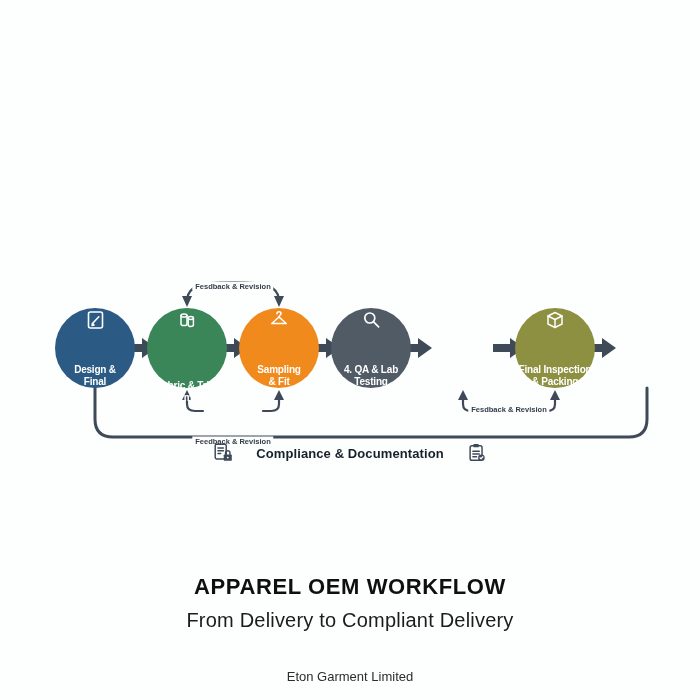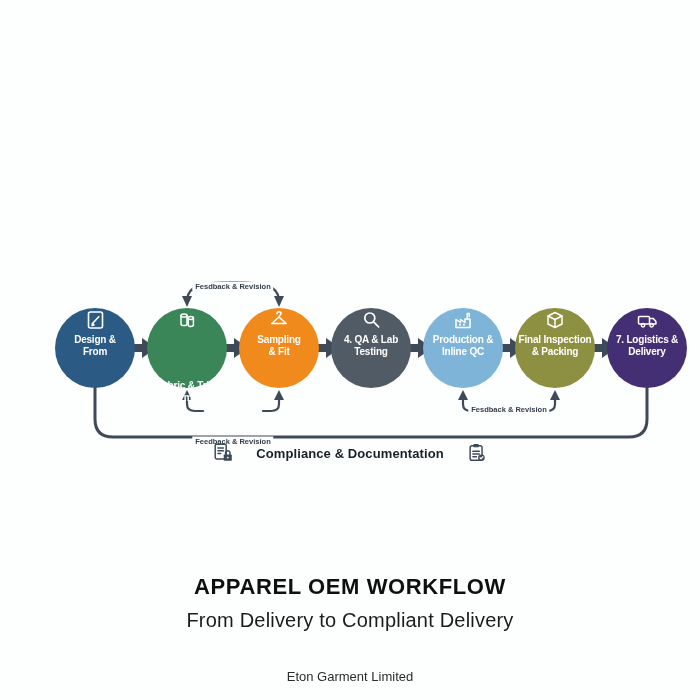--- a/index.html
+++ b/index.html
@@ -9,21 +9,21 @@
     font-family:"Liberation Sans", sans-serif;
   }
   .canvas{position:relative;width:700px;height:700px;}
   svg.connectors{position:absolute;left:0;top:0;z-index:1;}
   .wf-stroke{stroke:var(--line);fill:none;stroke-width:2.2;stroke-linecap:round;}
   .wf-stroke.thick{stroke-width:3;}
   .wf-fill{fill:var(--line);}
 
   .step{
     position:absolute;top:308px;width:80px;height:80px;border-radius:50%;
-    z-index:2;display:flex;flex-direction:column;align-items:center;justify-content:flex-start;
+    z-index:2;display:flex;flex-direction:column;align-items:center;justify-content:space-between;
     gap:2px;
   }
   .step .icon{display:block;height:24px;line-height:0;}
   .step .txt{
     color:#ffffff;font-weight:700;font-size:10px;line-height:12px;text-align:center;
     letter-spacing:-0.2px;white-space:nowrap;
   }
   .fb-label{
     position:absolute;z-index:3;transform:translate(-50%,-50%);
     background:#fdfefe;padding:0 3px;font-size:7.5px;font-weight:700;color:#323d49;
@@ -90,21 +90,21 @@
   <div class="step" style="left: 55px; background: rgb(43, 90, 132);">
     <span class="icon">
       <svg width="24" height="24" viewBox="0 0 24 24" fill="none" stroke="#fff" stroke-width="1.6" stroke-linecap="round" stroke-linejoin="round">
         <rect x="5.5" y="4" width="14" height="16" rx="2"></rect>
         <path d="M9.5 15.5 L15.8 8.8"></path>
         <path d="M9.5 15.5 l-0.4 1.9 1.9 -0.4 z"></path>
       </svg>
     </span>
     <div class="txt">
       <span>Design &amp;</span><br>
-      <span>From</span>
+      <span>Final</span>
     </div>
   </div>
 
   <div class="step" style="left: 147px; background: rgb(59, 134, 89); gap: 48px;">
     <span class="icon">
       <svg width="24" height="24" viewBox="0 0 24 24" fill="none" stroke="#fff" stroke-width="1.5" stroke-linecap="round" stroke-linejoin="round">
         <ellipse cx="9" cy="7.5" rx="3" ry="1.6"></ellipse>
         <path d="M6 7.5 v8.5 a3 1.6 0 0 0 6 0 V7.5"></path>
         <ellipse cx="15.8" cy="10" rx="2.6" ry="1.4"></ellipse>
         <path d="M13.2 10 v7 a2.6 1.4 0 0 0 5.2 0 V10"></path>
@@ -135,63 +135,35 @@
         <circle cx="10.8" cy="10" r="5"></circle>
         <path d="M14.6 13.8 L19.6 18.8"></path>
       </svg>
     </span>
     <div class="txt">
       <span>4. QA &amp; Lab</span><br>
       <span>Testing</span>
     </div>
   </div>
 
-  <div class="step" style="left: 423px; background: rgb(127, 180, 217);">
-    <span class="icon">
-      <svg width="24" height="24" viewBox="0 0 24 24" fill="none" stroke="#fff" stroke-width="1.5" stroke-linecap="round" stroke-linejoin="round">
-        <path d="M5 19.5 v-8 l4.5 3 v-3 l4.5 3 V11 h5 v8.5 z"></path>
-        <path d="M16.2 11 V5.5 h2 V8.5"></path>
-        <rect x="8" y="15.8" width="1.8" height="1.8" fill="#fff" stroke="none"></rect>
-        <rect x="12" y="15.8" width="1.8" height="1.8" fill="#fff" stroke="none"></rect>
-      </svg>
-    </span>
-    <div class="txt">
-      <span>Production &amp;</span><br>
-      <span>Inline QC</span>
-    </div>
-  </div>
 
   <div class="step" style="left: 515px; background: rgb(141, 144, 64);">
     <span class="icon">
       <svg width="24" height="24" viewBox="0 0 24 24" fill="none" stroke="#fff" stroke-width="1.5" stroke-linecap="round" stroke-linejoin="round">
         <path d="M12 4.5 L19 8 v8 L12 19.5 L5 16 V8 z"></path>
         <path d="M5 8 L12 11.5 L19 8"></path>
         <path d="M12 11.5 V19.5"></path>
       </svg>
     </span>
     <div class="txt">
       <span>Final Inspection</span><br>
       <span>&amp; Packing</span>
     </div>
   </div>
 
-  <div class="step" style="left: 607px; background: rgb(69, 47, 116);">
-    <span class="icon">
-      <svg width="24" height="24" viewBox="0 0 24 24" fill="none" stroke="#fff" stroke-width="1.5" stroke-linecap="round" stroke-linejoin="round">
-        <rect x="3.5" y="8.5" width="11" height="7.5" rx="1"></rect>
-        <path d="M14.5 10.5 h3.8 l2.6 3 v2.5 h-6.4"></path>
-        <circle cx="8" cy="17.3" r="1.7"></circle>
-        <circle cx="16.6" cy="17.3" r="1.7"></circle>
-      </svg>
-    </span>
-    <div class="txt">
-      <span>7. Logistics &amp;</span><br>
-      <span>Delivery</span>
-    </div>
-  </div>
 
   <span class="fb-label" style="left:233px;top:286px;">Fesdback &amp; Revision</span>
   <span class="fb-label" style="left:233px;top:409px;margin-top:32px;">Feedback &amp; Revision</span>
   <span class="fb-label" style="left:509px;top:409px;">Fesdback &amp; Revision</span>
 
   <div class="compliance">
     <span class="c-icon">
       <svg width="22" height="22" viewBox="0 0 24 24" fill="none" stroke="var(--line)" stroke-width="1.6" stroke-linecap="round" stroke-linejoin="round">
         <rect x="3.5" y="2.5" width="12" height="16" rx="1.5"></rect>
         <path d="M6.5 6.5 h6 M6.5 9.5 h6 M6.5 12.5 h3"></path>

